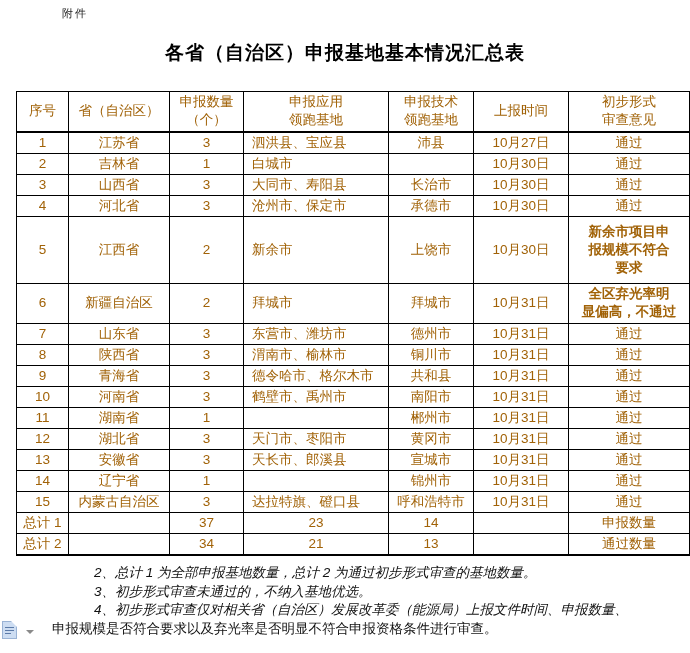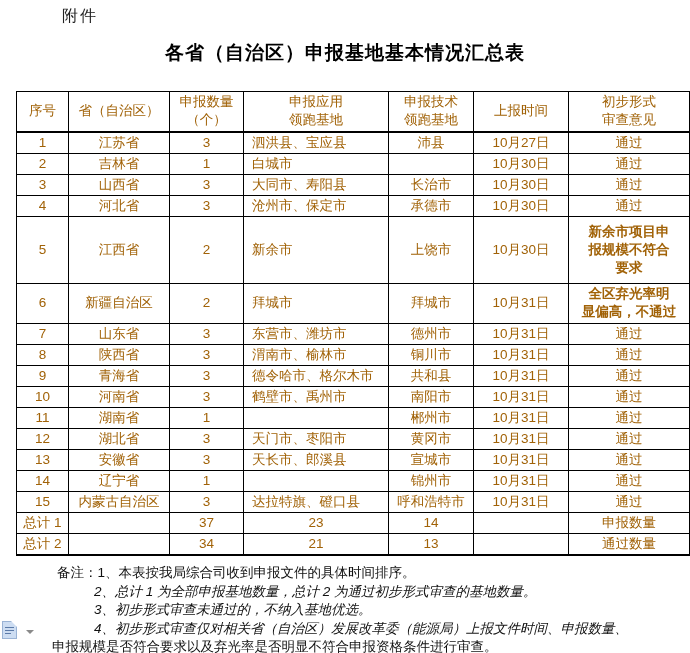--- a/index.html
+++ b/index.html
@@ -6,21 +6,21 @@
   html, body { background: #ffffff; }
   body {
     width: 690px; height: 653px;
     font-family: "Liberation Sans", sans-serif;
     color: #161616;
     position: relative;
     overflow: hidden;
   }
   .attachment {
     position: absolute; left: 62px; top: 6px;
-    font-size: 16px; letter-spacing: 2px; color: #222;
+    font-size: 11px; letter-spacing: 2px; color: #222;
   }
   .doc-title {
     position: absolute; top: 40px; left: 0; width: 690px;
     text-align: center; font-size: 19px; font-weight: bold;
     letter-spacing: 1px; color: #000000;
   }
   table.summary {
     position: absolute; left: 16px; top: 91px;
     border-collapse: collapse; table-layout: fixed;
     width: 673px; font-size: 13.5px; color: #a16207;
@@ -261,21 +261,20 @@
       <td>34</td>
       <td>21</td>
       <td>13</td>
       <td></td>
       <td>通过数量</td>
     </tr>
   </tbody>
 </table>
 
 <div class="notes">
-  <div class="note-line ind-a">备注：1、本表按我局综合司收到申报文件的具体时间排序。</div>
   <div class="note-line ind-b">2、总计 1 为全部申报基地数量，总计 2 为通过初步形式审查的基地数量。</div>
   <div class="note-line ind-b">3、初步形式审查未通过的，不纳入基地优选。</div>
   <div class="note-line ind-b">4、初步形式审查仅对相关省（自治区）发展改革委（能源局）上报文件时间、申报数量、</div>
   <div class="note-line ind-c">申报规模是否符合要求以及弃光率是否明显不符合申报资格条件进行审查。</div>
 </div>
 
 <div class="paste-widget" title="">
   <div class="paste-doc">
     <div class="fold"></div>
     <div class="ln ln1"></div>

